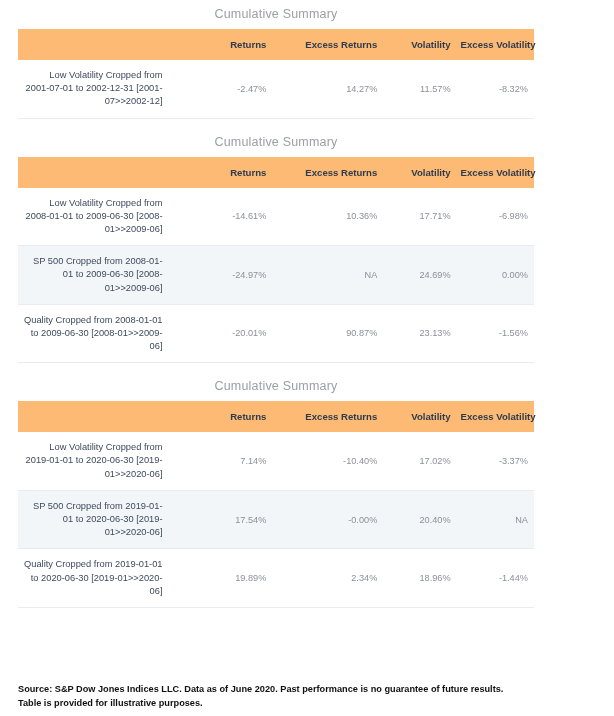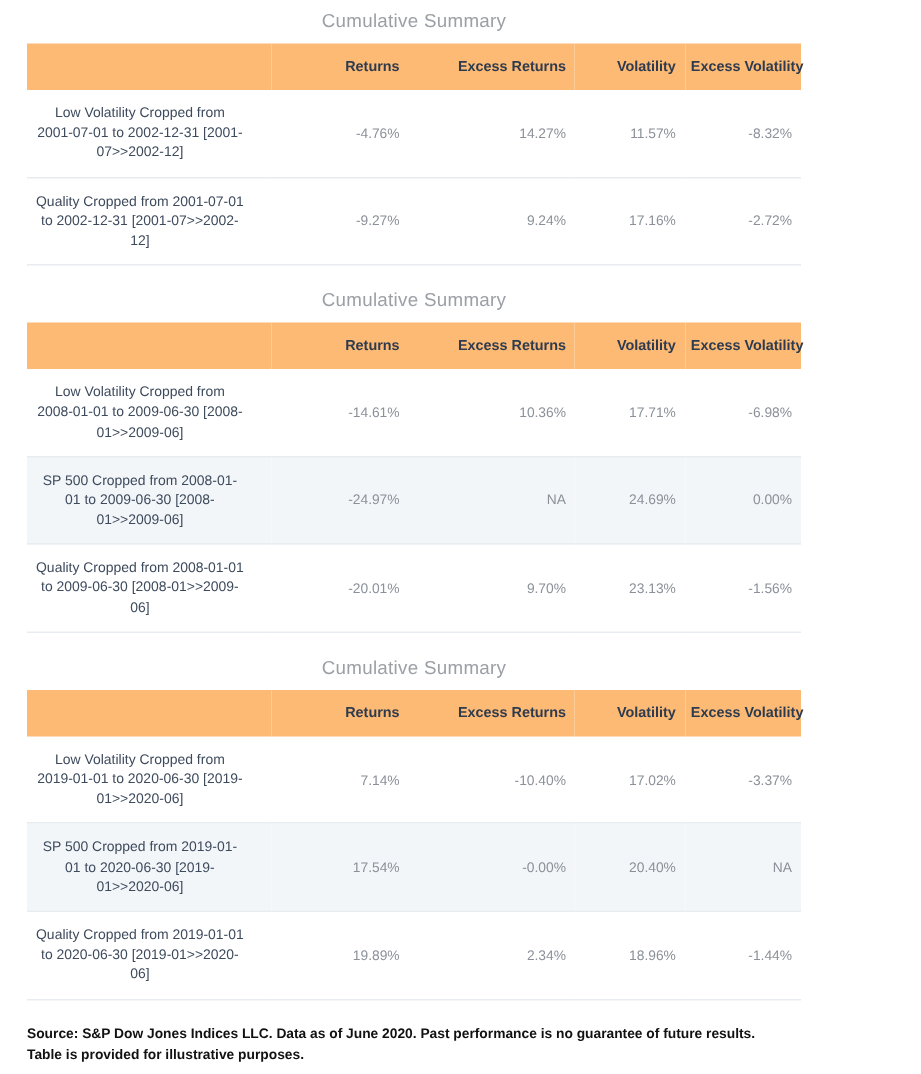--- a/index.html
+++ b/index.html
@@ -70,21 +70,21 @@
   table.summary tbody td {
     font-size: 9.2px;
     color: #8b9099;
     text-align: right;
     padding: 9px 6px 9px 4px;
     vertical-align: middle;
     border-top: 1px solid #e8ecf0;
     border-bottom: none;
   }
   table.summary tbody td.cell-label {
-    text-align: center;
+    text-align: right;
     color: #3d4a5c;
     font-size: 9.3px;
     line-height: 1.42;
     padding-left: 6px;
     padding-right: 18px;
   }
   table.summary tbody tr.striped td {
     background: #f3f6f9;
   }
   table.summary tbody tr:first-child td {
@@ -129,31 +129,24 @@
           <th class="col-label"></th>
           <th>Returns</th>
           <th>Excess Returns</th>
           <th>Volatility</th>
           <th>Excess Volatility</th>
         </tr>
       </thead>
       <tbody>
         <tr>
           <td class="cell-label">Low Volatility Cropped from 2001-07-01 to 2002-12-31 [2001-07&gt;&gt;2002-12]</td>
-          <td>-4.76%</td>
+          <td>-2.47%</td>
           <td>14.27%</td>
           <td>11.57%</td>
           <td>-8.32%</td>
-        </tr>
-        <tr>
-          <td class="cell-label">Quality Cropped from 2001-07-01 to 2002-12-31 [2001-07&gt;&gt;2002-12]</td>
-          <td>-9.27%</td>
-          <td>9.24%</td>
-          <td>17.16%</td>
-          <td>-2.72%</td>
         </tr>
       </tbody>
     </table>
   </div>
 
   <div class="spacer-sm"></div>
 
   <div class="table-block">
     <div class="summary-title">Cumulative Summary</div>
     <table class="summary">
@@ -184,21 +177,21 @@
         <tr class="striped">
           <td class="cell-label">SP 500 Cropped from 2008-01-01 to 2009-06-30 [2008-01&gt;&gt;2009-06]</td>
           <td>-24.97%</td>
           <td>NA</td>
           <td>24.69%</td>
           <td>0.00%</td>
         </tr>
         <tr>
           <td class="cell-label">Quality Cropped from 2008-01-01 to 2009-06-30 [2008-01&gt;&gt;2009-06]</td>
           <td>-20.01%</td>
-          <td>9.70%</td>
+          <td>90.87%</td>
           <td>23.13%</td>
           <td>-1.56%</td>
         </tr>
       </tbody>
     </table>
   </div>
 
   <div class="spacer-sm"></div>
 
   <div class="table-block">

